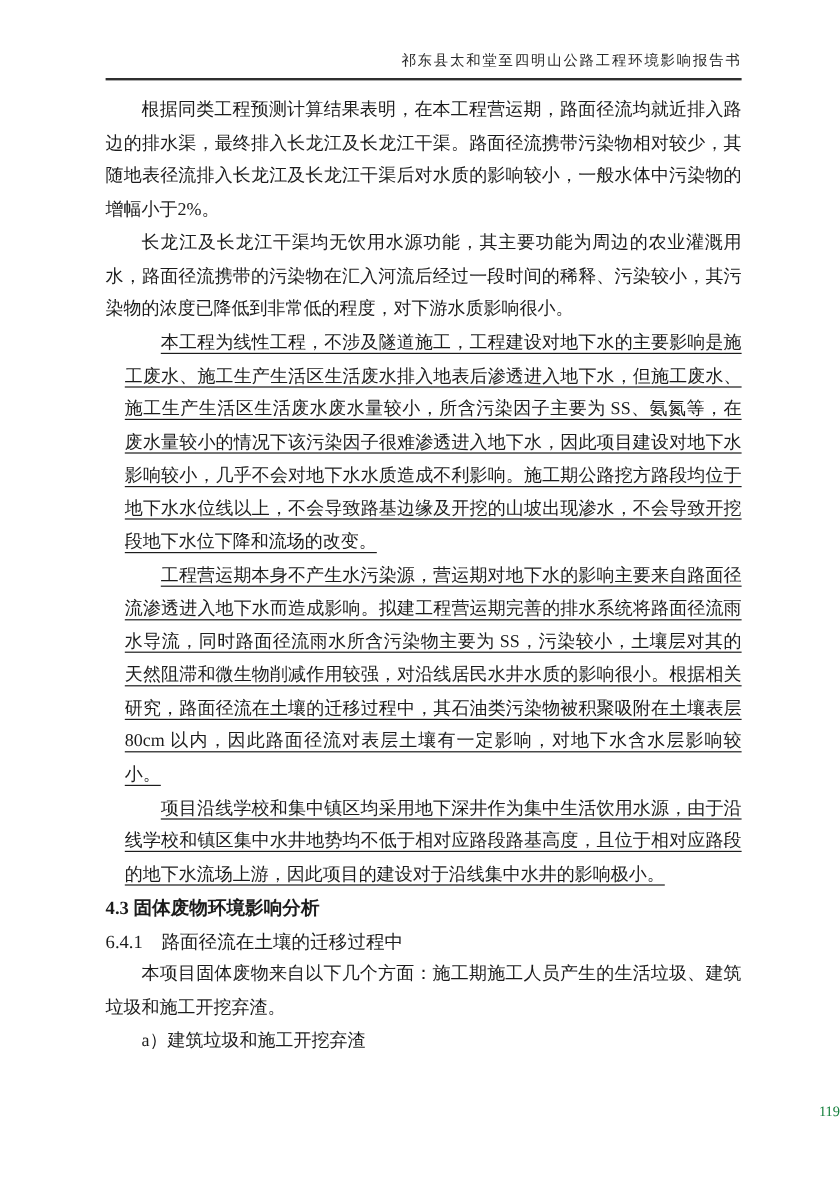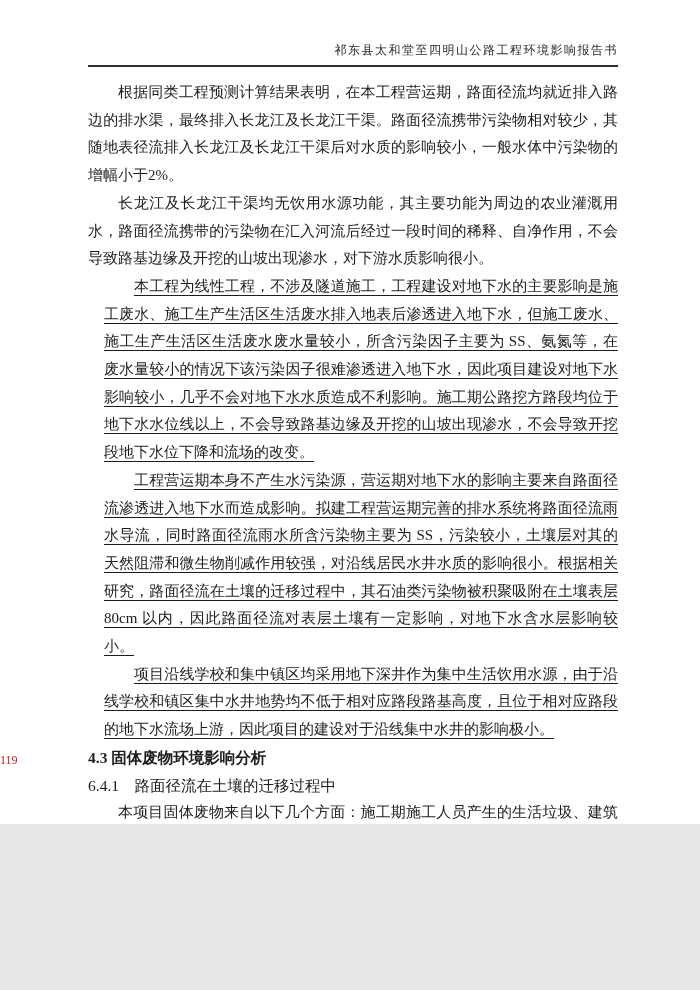--- a/index.html
+++ b/index.html
@@ -3,21 +3,21 @@
 <meta charset="utf-8">
 <style>
   html, body {
     margin: 0;
     padding: 0;
     background: #e8e8e8;
   }
   .page {
     position: relative;
     width: 700px;
-    height: 824px;
+    height: 990px;
     margin: 0 auto;
     background: #ffffff;
     font-family: "Liberation Serif", "DejaVu Serif", serif;
     color: #1c1c1c;
     overflow: hidden;
   }
   .header {
     position: absolute;
     top: 0;
     left: 88px;
@@ -69,41 +69,41 @@
     font-size: 15.5px;
     font-weight: normal;
     text-indent: 0;
     line-height: 27.7px;
   }
   .footer-page {
     position: absolute;
     bottom: 56px;
     left: 0;
     right: 0;
-    text-align: left;
+    text-align: right;
     font-size: 12px;
-    color: #b91c1c;
+    color: #15803d;
   }
 </style>
 </head>
 <body>
 
 <div class="page">
 
   <div class="header">
     <div class="header-title">祁东县太和堂至四明山公路工程环境影响报告书</div>
     <div class="header-rule"></div>
   </div>
 
   <div class="content">
 
 
     <p class="para">根据同类工程预测计算结果表明，在本工程营运期，路面径流均就近排入路边的排水渠，最终排入长龙江及长龙江干渠。路面径流携带污染物相对较少，其随地表径流排入长龙江及长龙江干渠后对水质的影响较小，一般水体中污染物的增幅小于2%。</p>
 
-    <p class="para">长龙江及长龙江干渠均无饮用水源功能，其主要功能为周边的农业灌溉用水，路面径流携带的污染物在汇入河流后经过一段时间的稀释、自净作用，不会导致路基边缘及开挖的山坡出现渗水，对下游水质影响很小。</p>
+    <p class="para">长龙江及长龙江干渠均无饮用水源功能，其主要功能为周边的农业灌溉用水，路面径流携带的污染物在汇入河流后经过一段时间的稀释、污染较小，其污染物的浓度已降低到非常低的程度，对下游水质影响很小。</p>
 
 
     <p class="para underlined">本工程为线性工程，不涉及隧道施工，工程建设对地下水的主要影响是施工废水、施工生产生活区生活废水排入地表后渗透进入地下水，但施工废水、施工生产生活区生活废水废水量较小，所含污染因子主要为 SS、氨氮等，在废水量较小的情况下该污染因子很难渗透进入地下水，因此项目建设对地下水影响较小，几乎不会对地下水水质造成不利影响。施工期公路挖方路段均位于地下水水位线以上，不会导致路基边缘及开挖的山坡出现渗水，不会导致开挖段地下水位下降和流场的改变。</p>
 
     <p class="para underlined">工程营运期本身不产生水污染源，营运期对地下水的影响主要来自路面径流渗透进入地下水而造成影响。拟建工程营运期完善的排水系统将路面径流雨水导流，同时路面径流雨水所含污染物主要为 SS，污染较小，土壤层对其的天然阻滞和微生物削减作用较强，对沿线居民水井水质的影响很小。根据相关研究，路面径流在土壤的迁移过程中，其石油类污染物被积聚吸附在土壤表层 80cm 以内，因此路面径流对表层土壤有一定影响，对地下水含水层影响较小。</p>
 
     <p class="para underlined">项目沿线学校和集中镇区均采用地下深井作为集中生活饮用水源，由于沿线学校和镇区集中水井地势均不低于相对应路段路基高度，且位于相对应路段的地下水流场上游，因此项目的建设对于沿线集中水井的影响极小。</p>
 
     <h2 class="heading-2">4.3 固体废物环境影响分析</h2>
 

